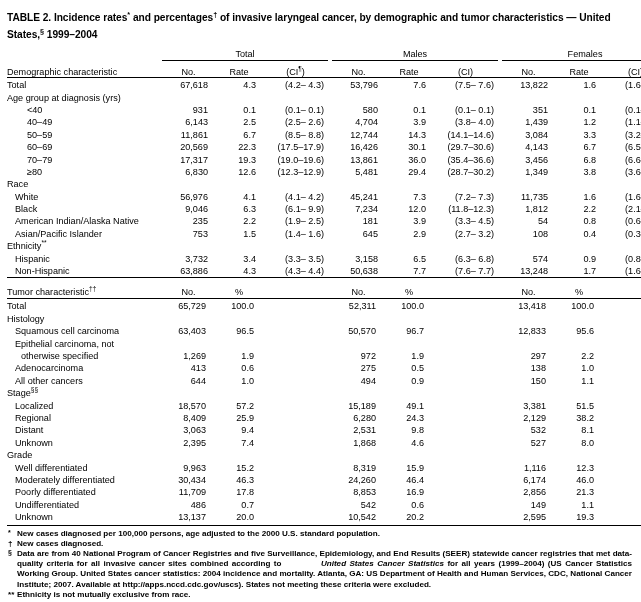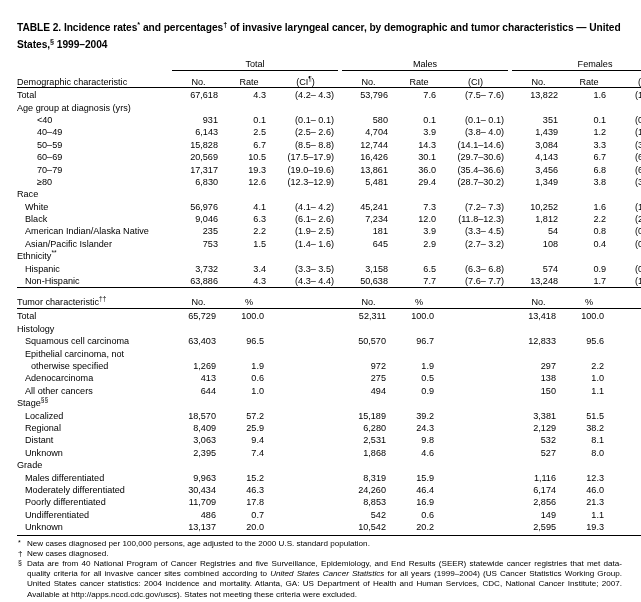--- a/index.html
+++ b/index.html
@@ -11,21 +11,21 @@
     width: 641px;
     height: 602px;
     font-family: "Liberation Sans", sans-serif;
     color: #000000;
     overflow: hidden;
   }
   .page {
     position: relative;
     width: 641px;
     height: 602px;
-    padding: 14px;
+    padding: 4px;
     box-sizing: border-box;
   }
 
   
   .title {
     font-size: 10.2px;
     font-weight: bold;
     line-height: 13.5px;
     padding: 4px 3px 0 3px;
     letter-spacing: -0.05px;
@@ -106,29 +106,30 @@
   .notes {
     margin: 3px 3px 0 4px;
     font-size: 8.1px;
     line-height: 10.1px;
   }
   .note {
     position: relative;
     padding-left: 9px;
     margin-bottom: 0px;
     text-align: left;
+    font-weight: bold;
   }
   .note .mk {
     position: absolute;
     left: 0;
     top: 0;
     font-size: 8.1px;
   }
   .note .mk.high { top: -1px; font-size: 7px; }
-  .note i { font-style: italic; }
+  .note i { font-style: italic; margin-left: 36px; }
   .note.wrap { text-align: justify; padding-right: 2px; }
 </style>
 </head>
 <body>
 
 <div class="page">
 
   <div class="title">
     <span>TABLE 2. Incidence rates</span><span class="sup">*</span><span> and percentages</span><span class="sup">†</span><span> of invasive laryngeal cancer, by demographic and tumor characteristics — United States,</span><span class="sup">§</span><span> 1999–2004</span>
   </div>
@@ -224,36 +225,36 @@
           <td class="num">4,704</td>
           <td class="num">3.9</td>
           <td class="ci">(3.8– 4.0)</td>
           <td class=""></td>
           <td class="num">1,439</td>
           <td class="num">1.2</td>
           <td class="ci">(1.1– 1.2)</td>
         </tr>
         <tr class="data">
           <td class="ind2">50–59</td>
-          <td class="num b">15,828</td>
+          <td class="num b">11,861</td>
           <td class="num b">6.7</td>
           <td class="ci b">(8.5– 8.8)</td>
           <td class=""></td>
           <td class="num">12,744</td>
           <td class="num">14.3</td>
           <td class="ci">(14.1–14.6)</td>
           <td class=""></td>
           <td class="num">3,084</td>
           <td class="num">3.3</td>
           <td class="ci">(3.2– 3.4)</td>
         </tr>
         <tr class="data">
           <td class="ind2">60–69</td>
           <td class="num b">20,569</td>
-          <td class="num b">10.5</td>
+          <td class="num b">22.3</td>
           <td class="ci b">(17.5–17.9)</td>
           <td class=""></td>
           <td class="num">16,426</td>
           <td class="num">30.1</td>
           <td class="ci">(29.7–30.6)</td>
           <td class=""></td>
           <td class="num">4,143</td>
           <td class="num">6.7</td>
           <td class="ci">(6.5– 6.9)</td>
         </tr>
@@ -302,29 +303,29 @@
         <tr class="data">
           <td class="ind1">White</td>
           <td class="num b">56,976</td>
           <td class="num b">4.1</td>
           <td class="ci b">(4.1– 4.2)</td>
           <td class=""></td>
           <td class="num">45,241</td>
           <td class="num">7.3</td>
           <td class="ci">(7.2– 7.3)</td>
           <td class=""></td>
-          <td class="num">10,252</td>
+          <td class="num">11,735</td>
           <td class="num">1.6</td>
           <td class="ci">(1.6– 1.6)</td>
         </tr>
         <tr class="data">
           <td class="ind1">Black</td>
           <td class="num b">9,046</td>
           <td class="num b">6.3</td>
-          <td class="ci b">(6.1– 2.6)</td>
+          <td class="ci b">(6.1– 9.9)</td>
           <td class=""></td>
           <td class="num">7,234</td>
           <td class="num">12.0</td>
           <td class="ci">(11.8–12.3)</td>
           <td class=""></td>
           <td class="num">1,812</td>
           <td class="num">2.2</td>
           <td class="ci">(2.1– 2.3)</td>
         </tr>
         <tr class="data">
@@ -542,21 +543,21 @@
           <td class="num2"></td>
           <td class=""></td>
         </tr>
         <tr class="data">
           <td class="ind1">Localized</td>
           <td class="num2 b">18,570</td>
           <td class="num2 b">57.2</td>
           <td class=""></td>
           <td class=""></td>
           <td class="num2 b">15,189</td>
-          <td class="num2 b">39.2</td>
+          <td class="num2 b">49.1</td>
           <td class=""></td>
           <td class=""></td>
           <td class="num2 b">3,381</td>
           <td class="num2 b">51.5</td>
           <td class=""></td>
         </tr>
         <tr class="data">
           <td class="ind1">Regional</td>
           <td class="num2 b">8,409</td>
           <td class="num2 b">25.9</td>
@@ -606,21 +607,21 @@
           <td class=""></td>
           <td class="num2"></td>
           <td class="num2"></td>
           <td class=""></td>
           <td class=""></td>
           <td class="num2"></td>
           <td class="num2"></td>
           <td class=""></td>
         </tr>
         <tr class="data">
-          <td class="ind1">Males differentiated</td>
+          <td class="ind1">Well differentiated</td>
           <td class="num2 b">9,963</td>
           <td class="num2 b">15.2</td>
           <td class=""></td>
           <td class=""></td>
           <td class="num2 b">8,319</td>
           <td class="num2 b">15.9</td>
           <td class=""></td>
           <td class=""></td>
           <td class="num2 b">1,116</td>
           <td class="num2 b">12.3</td>

